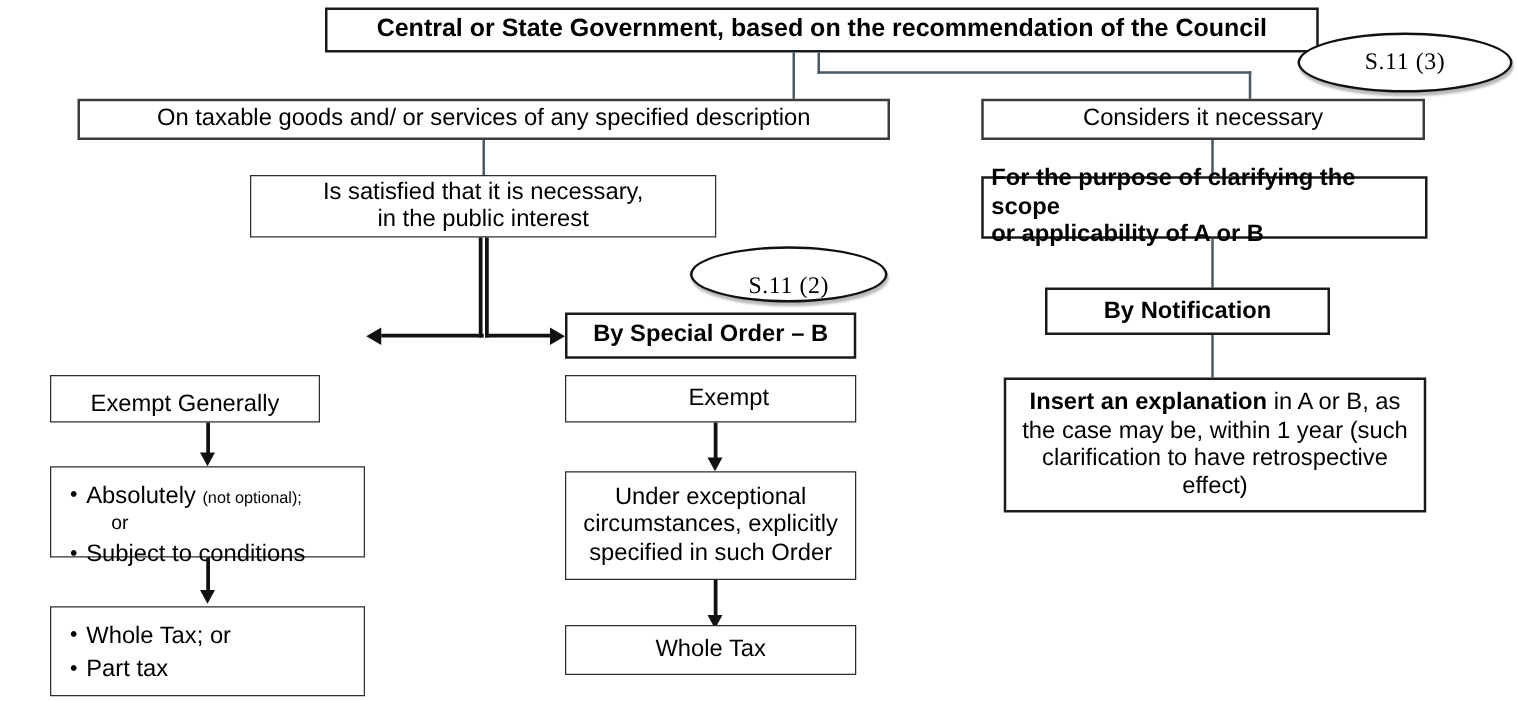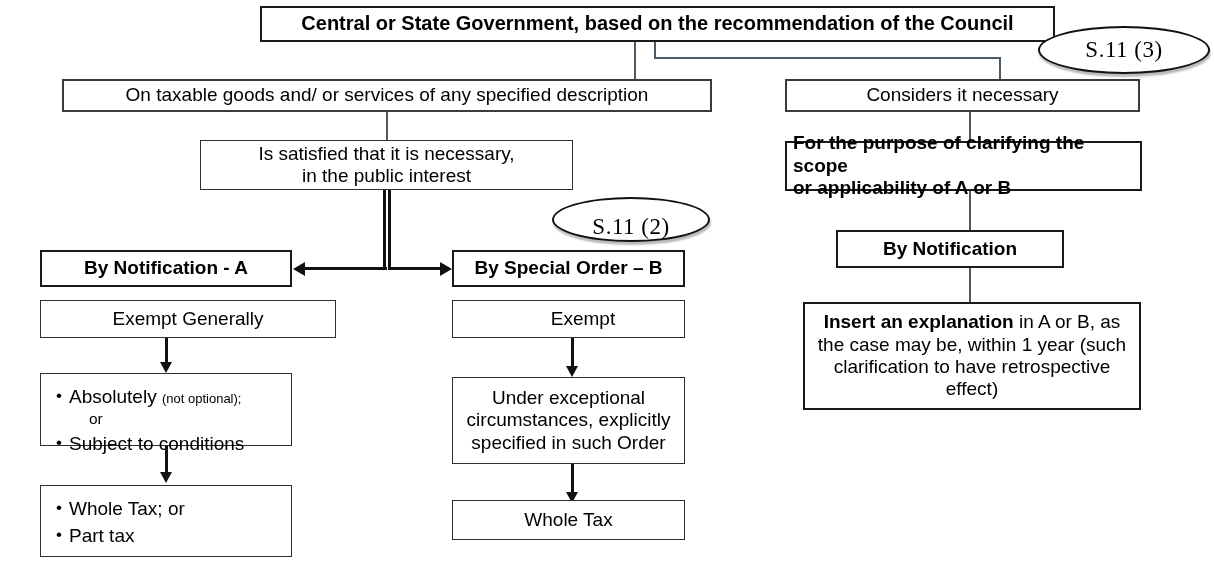--- a/index.html
+++ b/index.html
@@ -35,21 +35,21 @@
   .ellipse{
     position:absolute;
     box-sizing:border-box;
     border:2px solid #111;
     border-radius:50%;
     background:#fff;
     display:flex;
     align-items:center;
     justify-content:center;
     font-family:"Liberation Serif", serif;
-    font-size:23px;
+    font-size:19px;
     letter-spacing:.5px;
     box-shadow:1px 3px 2px rgba(0,0,0,.28);
     z-index:6;
   }
 
   
   .ln{position:absolute;background:#4a5a66;}
   .ln.dark{background:#111;}
   .vl{width:1.6px;}
   .hl{height:1.6px;}
@@ -129,25 +129,22 @@
   <div class="ln dark vl" style="left:383px;top:190px;width:2.5px;height:80px;"></div>
   <div class="ln dark vl" style="left:388px;top:190px;width:2.5px;height:80px;"></div>
 
   <div class="ln dark hl" style="left:305px;top:267px;width:82px;height:3px;"></div>
   <div class="arr-l" style="left:293px;top:261.5px;"></div>
 
   <div class="ln dark hl" style="left:388px;top:267px;width:52px;height:3px;"></div>
   <div class="arr-r" style="left:440px;top:261.5px;"></div>
 
 
-  <div class="box heavy" style="left:40px;top:250px;width:252px;height:37px;">
-    <span class="txt bold b19">By Notification - A</span>
-  </div>
-
-  <div class="box thin" style="left:40px;top:300px;width:296px;height:38px;">
+
+  <div class="box thin" style="left:40px;top:300px;width:216px;height:38px;align-items:flex-end;">
     <span class="txt b19">Exempt Generally</span>
   </div>
 
   <div class="ln dark vl thick" style="left:165px;top:338px;width:3px;height:26px;"></div>
   <div class="arr-d" style="left:160px;top:362px;"></div>
 
   <div class="box thin listbox" style="left:40px;top:373px;width:252px;height:73px;">
     <div class="blt">
       <span class="dot">•</span>
       <span class="body">

